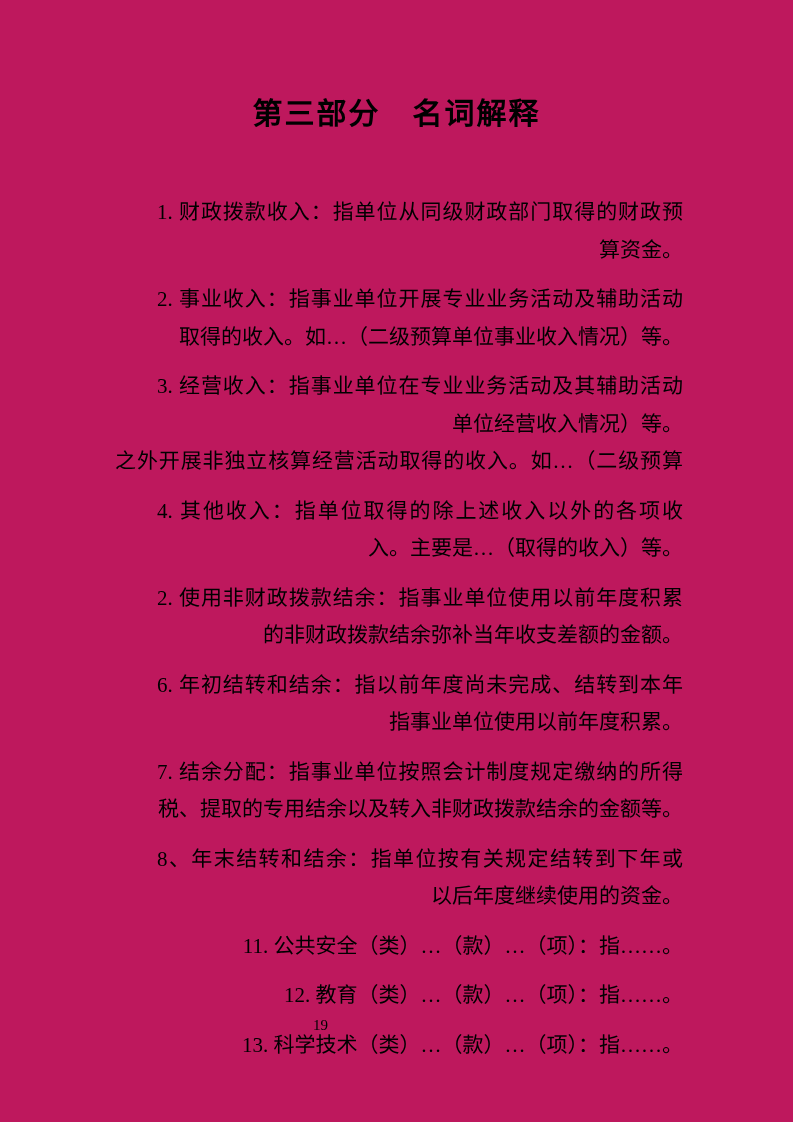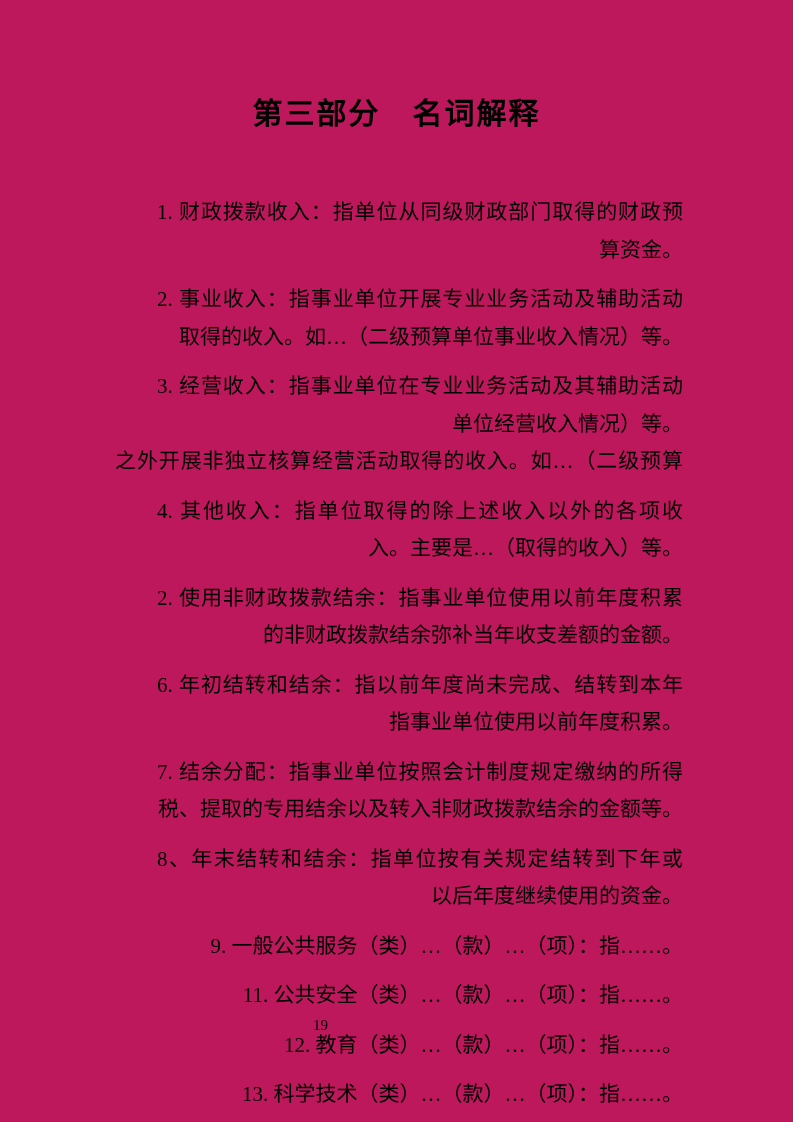--- a/index.html
+++ b/index.html
@@ -105,23 +105,20 @@
       </div>
       <div class="paragraph">
         <div class="line indent justified">7. 结余分配：指事业单位按照会计制度规定缴纳的所得</div>
         <div class="line">税、提取的专用结余以及转入非财政拨款结余的金额等。</div>
       </div>
       <div class="paragraph">
         <div class="line indent justified">8、年末结转和结余：指单位按有关规定结转到下年或</div>
         <div class="line">以后年度继续使用的资金。</div>
       </div>
       <div class="paragraph">
-        <div class="line indent">9. 一般公共服务（类）…（款）…（项）：指……。</div>
-      </div>
-      <div class="paragraph">
         <div class="line indent">11. 公共安全（类）…（款）…（项）：指……。</div>
       </div>
       <div class="paragraph">
         <div class="line indent">12. 教育（类）…（款）…（项）：指……。</div>
       </div>
       <div class="paragraph">
         <div class="line indent">13. 科学技术（类）…（款）…（项）：指……。</div>
       </div>
     </div>
 

